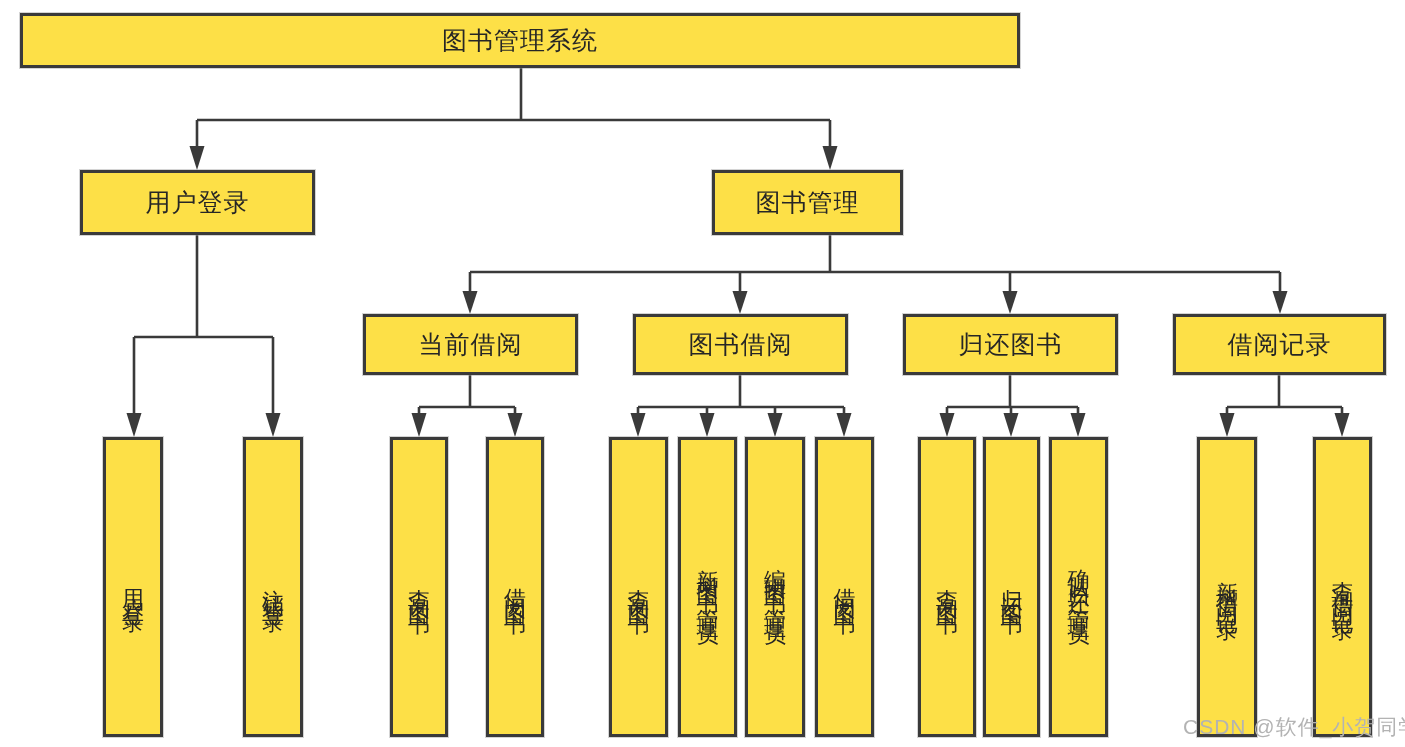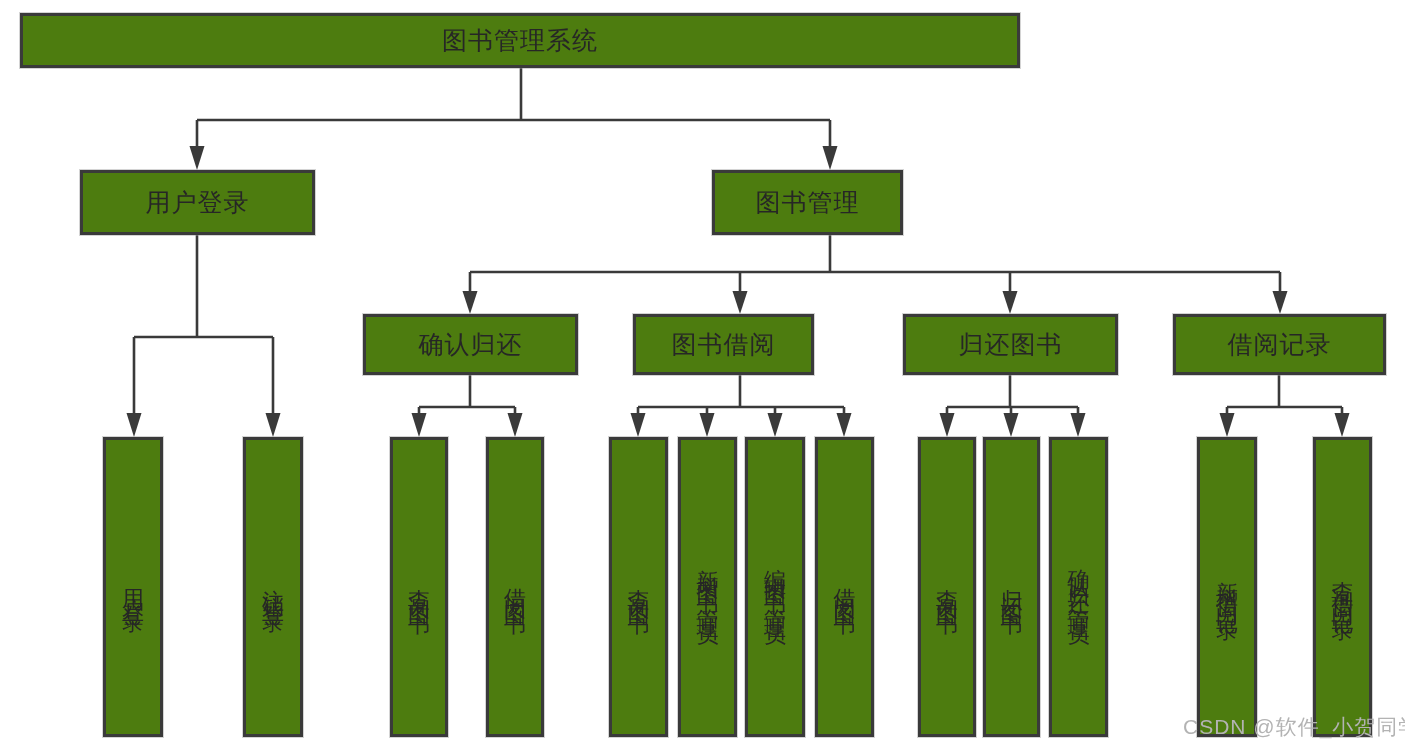--- a/index.html
+++ b/index.html
@@ -15,21 +15,21 @@
     overflow:hidden;
     background:#ffffff;
     font-family:"Liberation Sans","DejaVu Sans",sans-serif;
   }
   .wires{position:absolute;left:0;top:0;width:1405px;height:747px;}
   .wires path{stroke:var(--line);stroke-width:2.6;fill:none;}
   .wires polygon{fill:var(--line);stroke:none;}
   .box{
     position:absolute;
     box-sizing:border-box;
-    background:#4d7c0f;
+    background:#fde047;
     border:3px solid var(--border);
     box-shadow:0 0 0 1px rgba(160,160,160,.45);
     display:flex;align-items:center;justify-content:center;
     color:var(--text);
   }
   .hnode .lbl{
     font-size:25px;
     letter-spacing:1px;
     white-space:nowrap;
     line-height:1;
@@ -96,23 +96,23 @@
   </div>
 
   <div class="box hnode" style="left:80px;top:170px;width:235px;height:65px">
     <span class="lbl">用户登录</span>
   </div>
   <div class="box hnode" style="left:712px;top:170px;width:191px;height:65px">
     <span class="lbl">图书管理</span>
   </div>
 
   <div class="box hnode" style="left:363px;top:314px;width:215px;height:61px">
-    <span class="lbl">确认归还</span>
+    <span class="lbl">当前借阅</span>
   </div>
-  <div class="box hnode" style="left:633px;top:314px;width:181px;height:61px">
+  <div class="box hnode" style="left:633px;top:314px;width:215px;height:61px">
     <span class="lbl">图书借阅</span>
   </div>
   <div class="box hnode" style="left:903px;top:314px;width:215px;height:61px">
     <span class="lbl">归还图书</span>
   </div>
   <div class="box hnode" style="left:1173px;top:314px;width:213px;height:61px">
     <span class="lbl">借阅记录</span>
   </div>
 
   <div class="box leaf" style="left:103px;top:437px;width:60px;height:300px">

